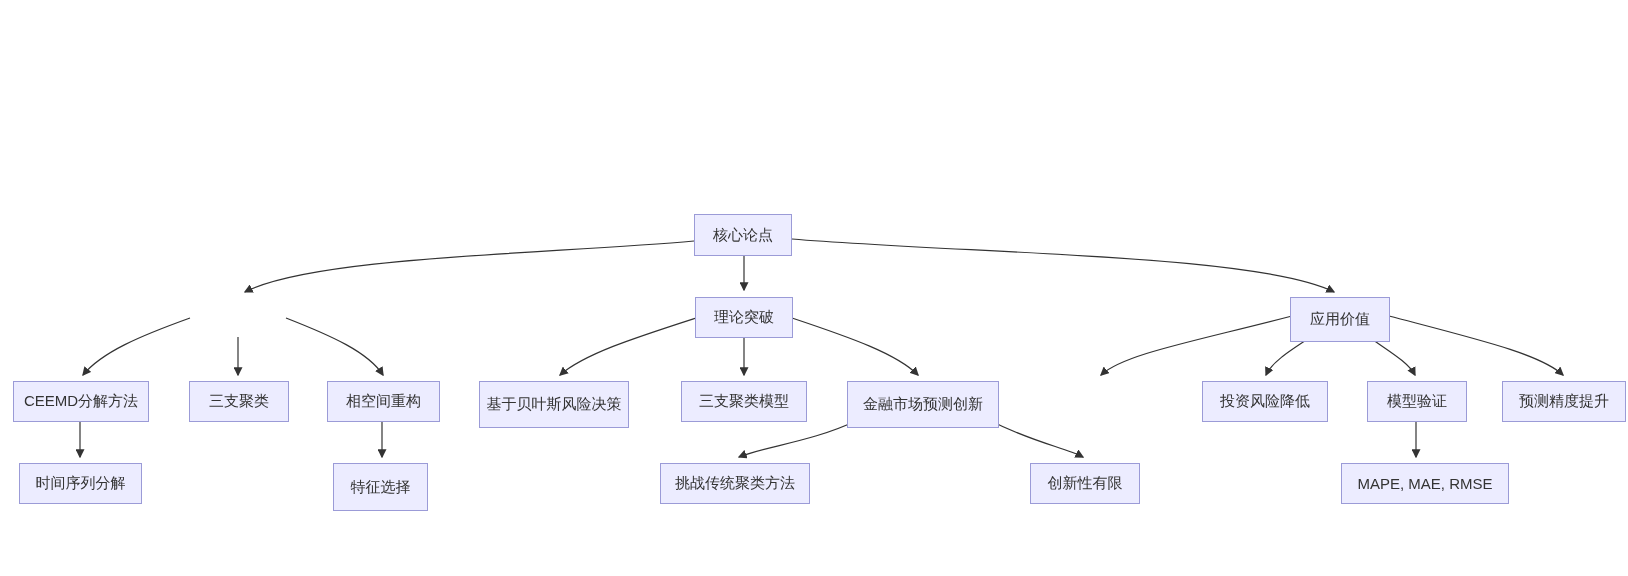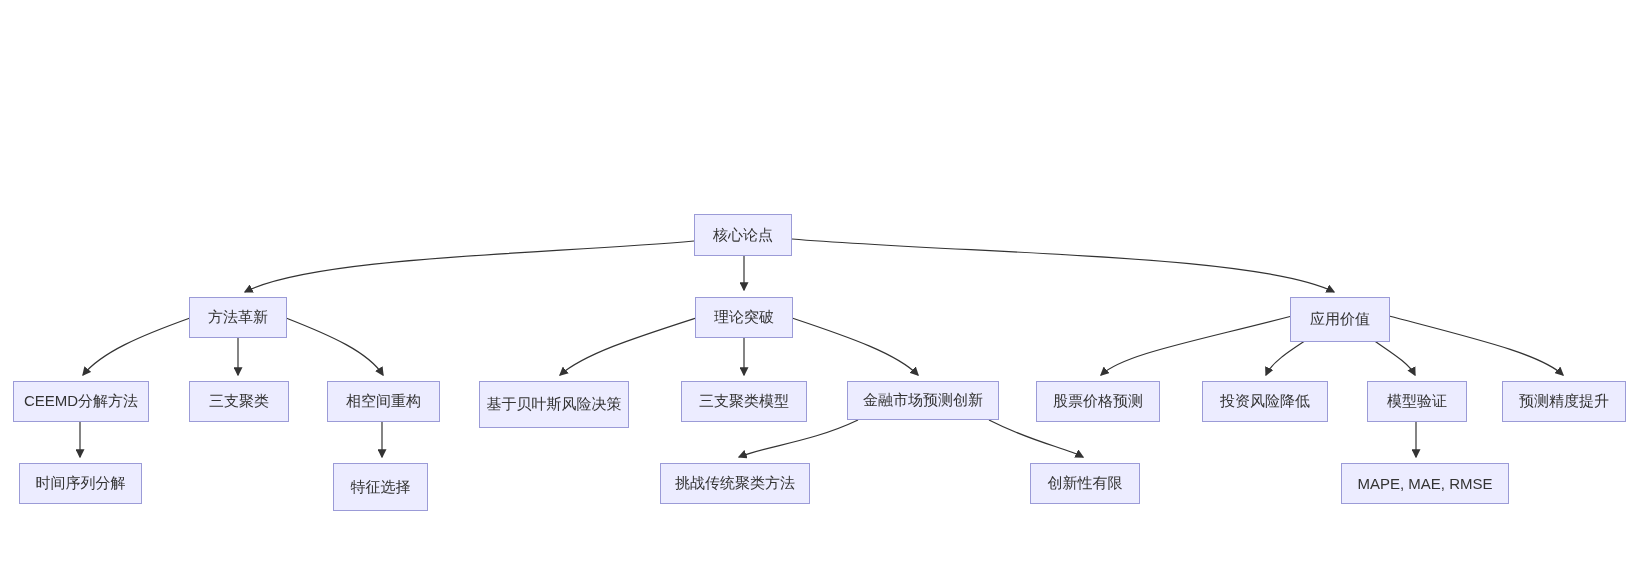--- a/index.html
+++ b/index.html
@@ -43,31 +43,29 @@
     <path class="edge" d="M 1377 316 C 1468 340 1528 354 1551 375" marker-end="url(#arrow)"></path>
     <path class="edge" d="M 68 421 L 68 457" marker-end="url(#arrow)"></path>
     <path class="edge" d="M 370 421 L 370 457" marker-end="url(#arrow)"></path>
     <path class="edge" d="M 846 420 C 800 442 754 446 727 457" marker-end="url(#arrow)"></path>
     <path class="edge" d="M 977 420 C 1020 442 1054 448 1071 457" marker-end="url(#arrow)"></path>
     <path class="edge" d="M 1404 421 L 1404 457" marker-end="url(#arrow)"></path>
   </svg>
 
   <div class="node" style="left:682px;top:214px;width:98px;height:42px">核心论点</div>
 
-  <div class="node" style="left:177px;top:297px;width:98px;height:41px">方法革新</div>
   <div class="node" style="left:683px;top:297px;width:98px;height:41px">理论突破</div>
   <div class="node" style="left:1278px;top:297px;width:100px;height:45px">应用价值</div>
 
   <div class="node" style="left:1px;top:381px;width:136px;height:41px">CEEMD分解方法</div>
   <div class="node" style="left:177px;top:381px;width:100px;height:41px">三支聚类</div>
   <div class="node" style="left:315px;top:381px;width:113px;height:41px">相空间重构</div>
   <div class="node" style="left:467px;top:381px;width:150px;height:47px">基于贝叶斯风险决策</div>
   <div class="node" style="left:669px;top:381px;width:126px;height:41px">三支聚类模型</div>
-  <div class="node" style="left:835px;top:381px;width:152px;height:39px">金融市场预测创新</div>
-  <div class="node" style="left:1024px;top:381px;width:124px;height:41px">股票价格预测</div>
+  <div class="node" style="left:835px;top:381px;width:152px;height:47px">金融市场预测创新</div>
   <div class="node" style="left:1190px;top:381px;width:126px;height:41px">投资风险降低</div>
   <div class="node" style="left:1355px;top:381px;width:100px;height:41px">模型验证</div>
   <div class="node" style="left:1490px;top:381px;width:124px;height:41px">预测精度提升</div>
 
   <div class="node" style="left:7px;top:463px;width:123px;height:41px">时间序列分解</div>
   <div class="node" style="left:321px;top:463px;width:95px;height:48px">特征选择</div>
   <div class="node" style="left:648px;top:463px;width:150px;height:41px">挑战传统聚类方法</div>
   <div class="node" style="left:1018px;top:463px;width:110px;height:41px">创新性有限</div>
   <div class="node" style="left:1329px;top:463px;width:168px;height:41px">MAPE, MAE, RMSE</div>
 

